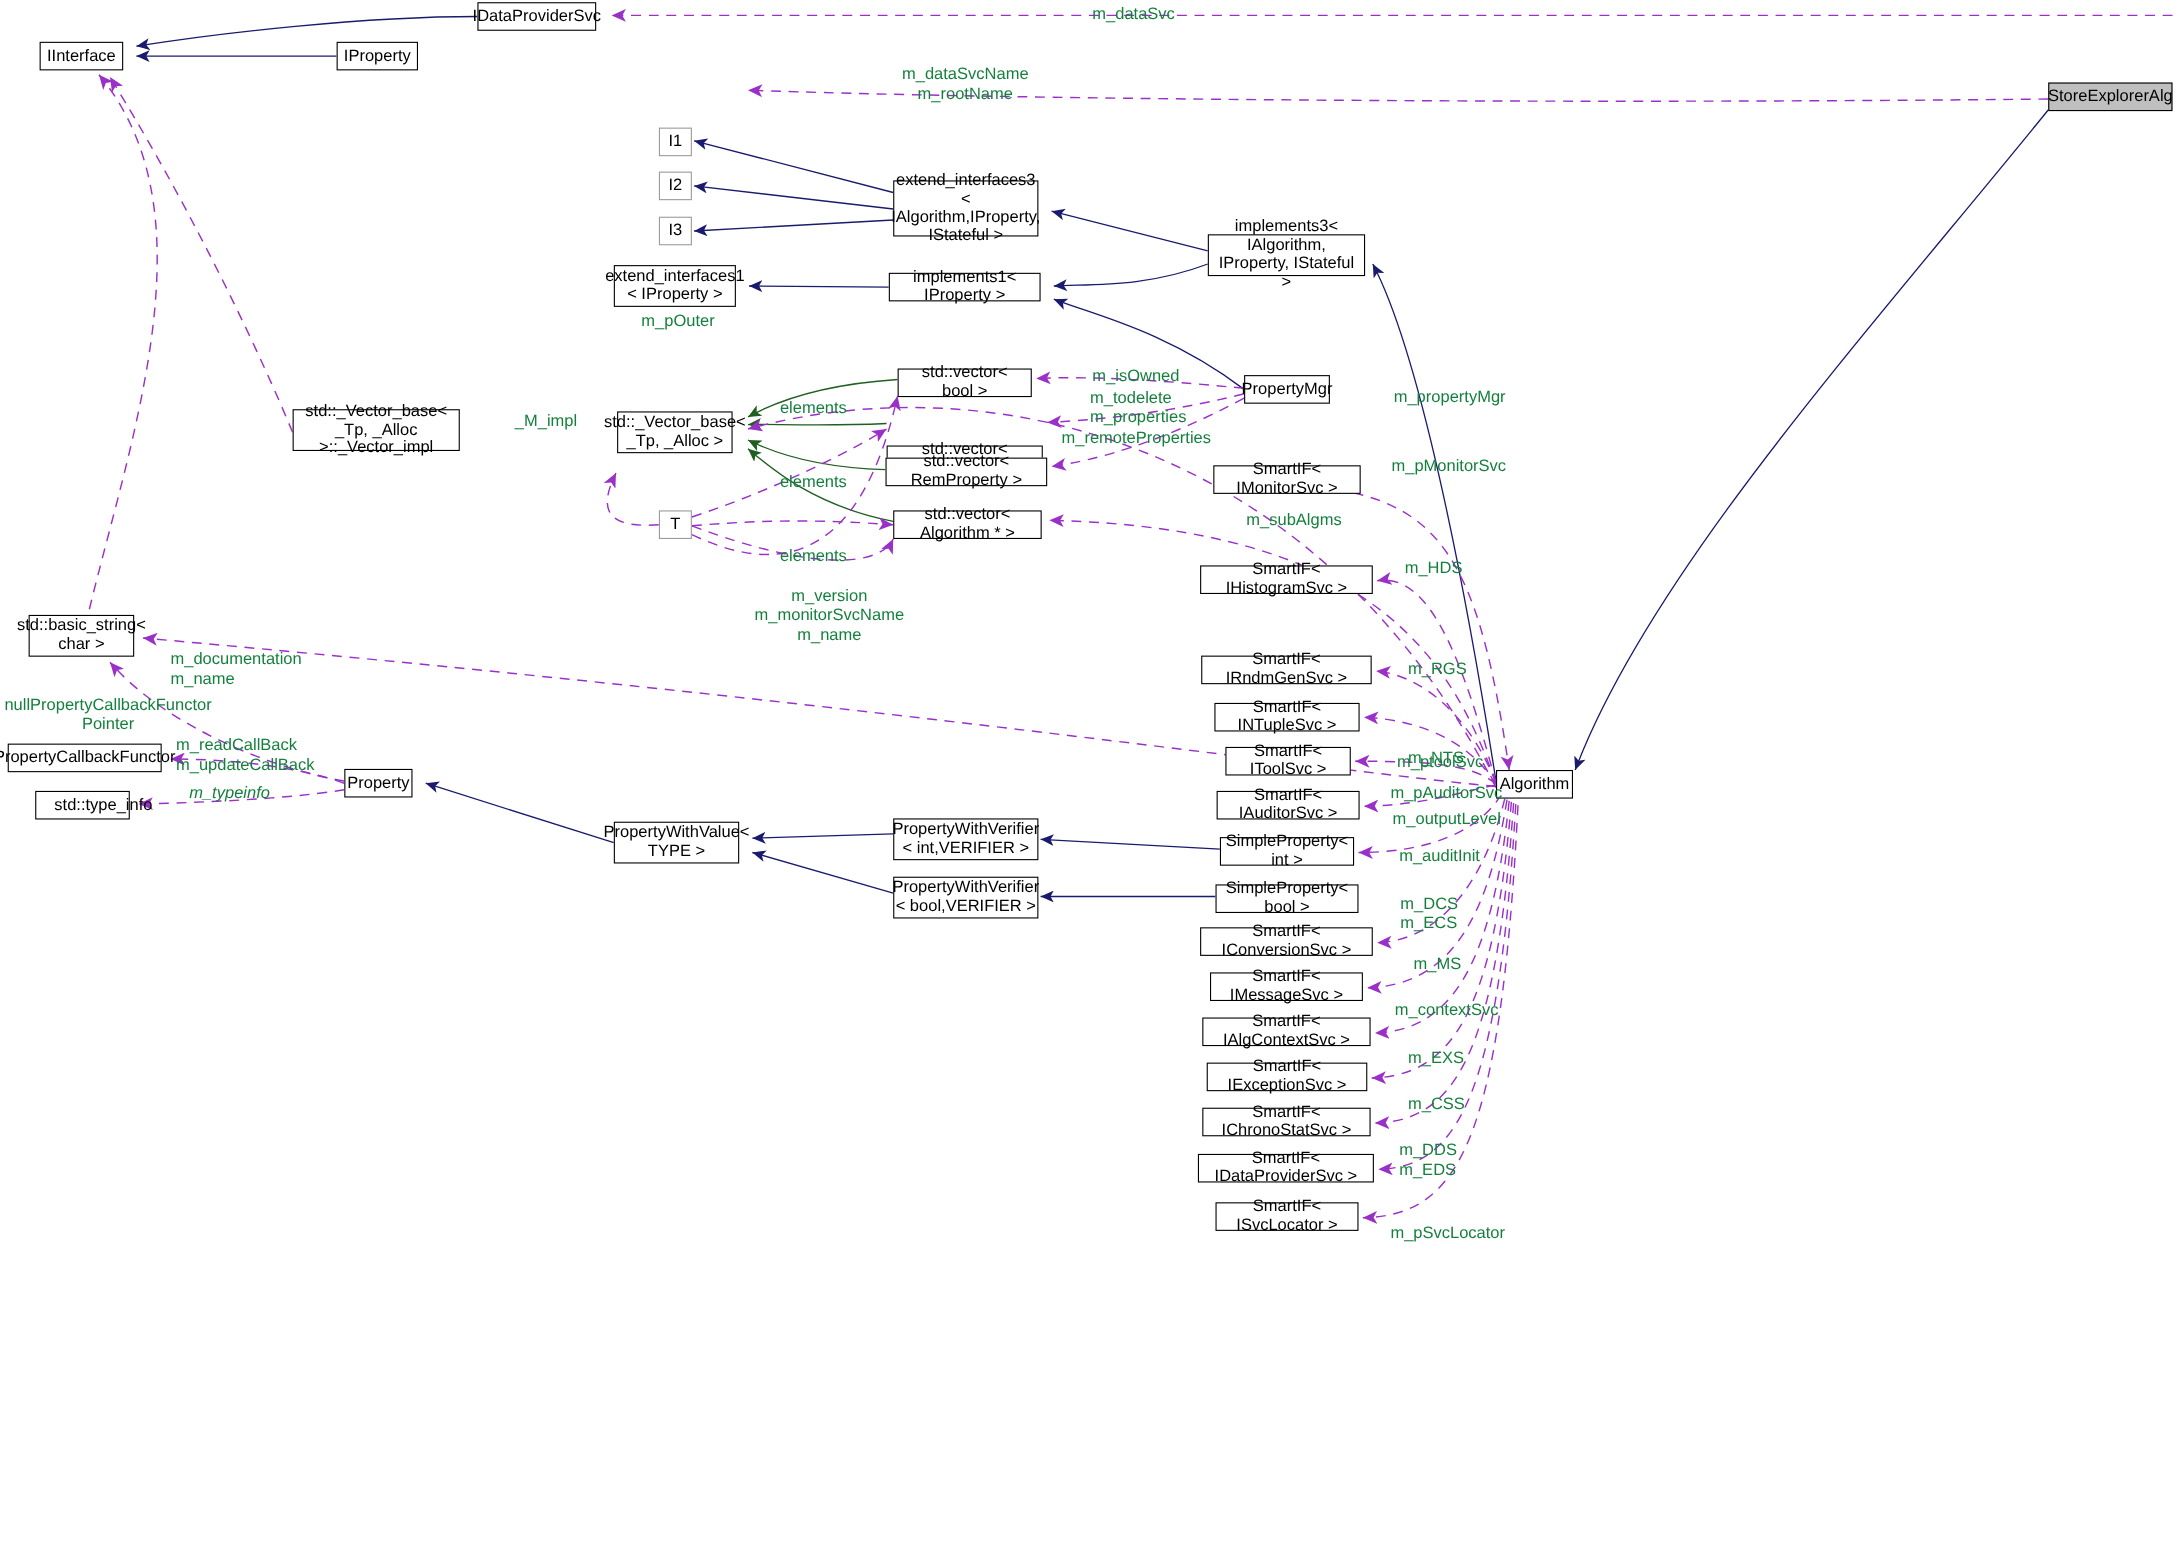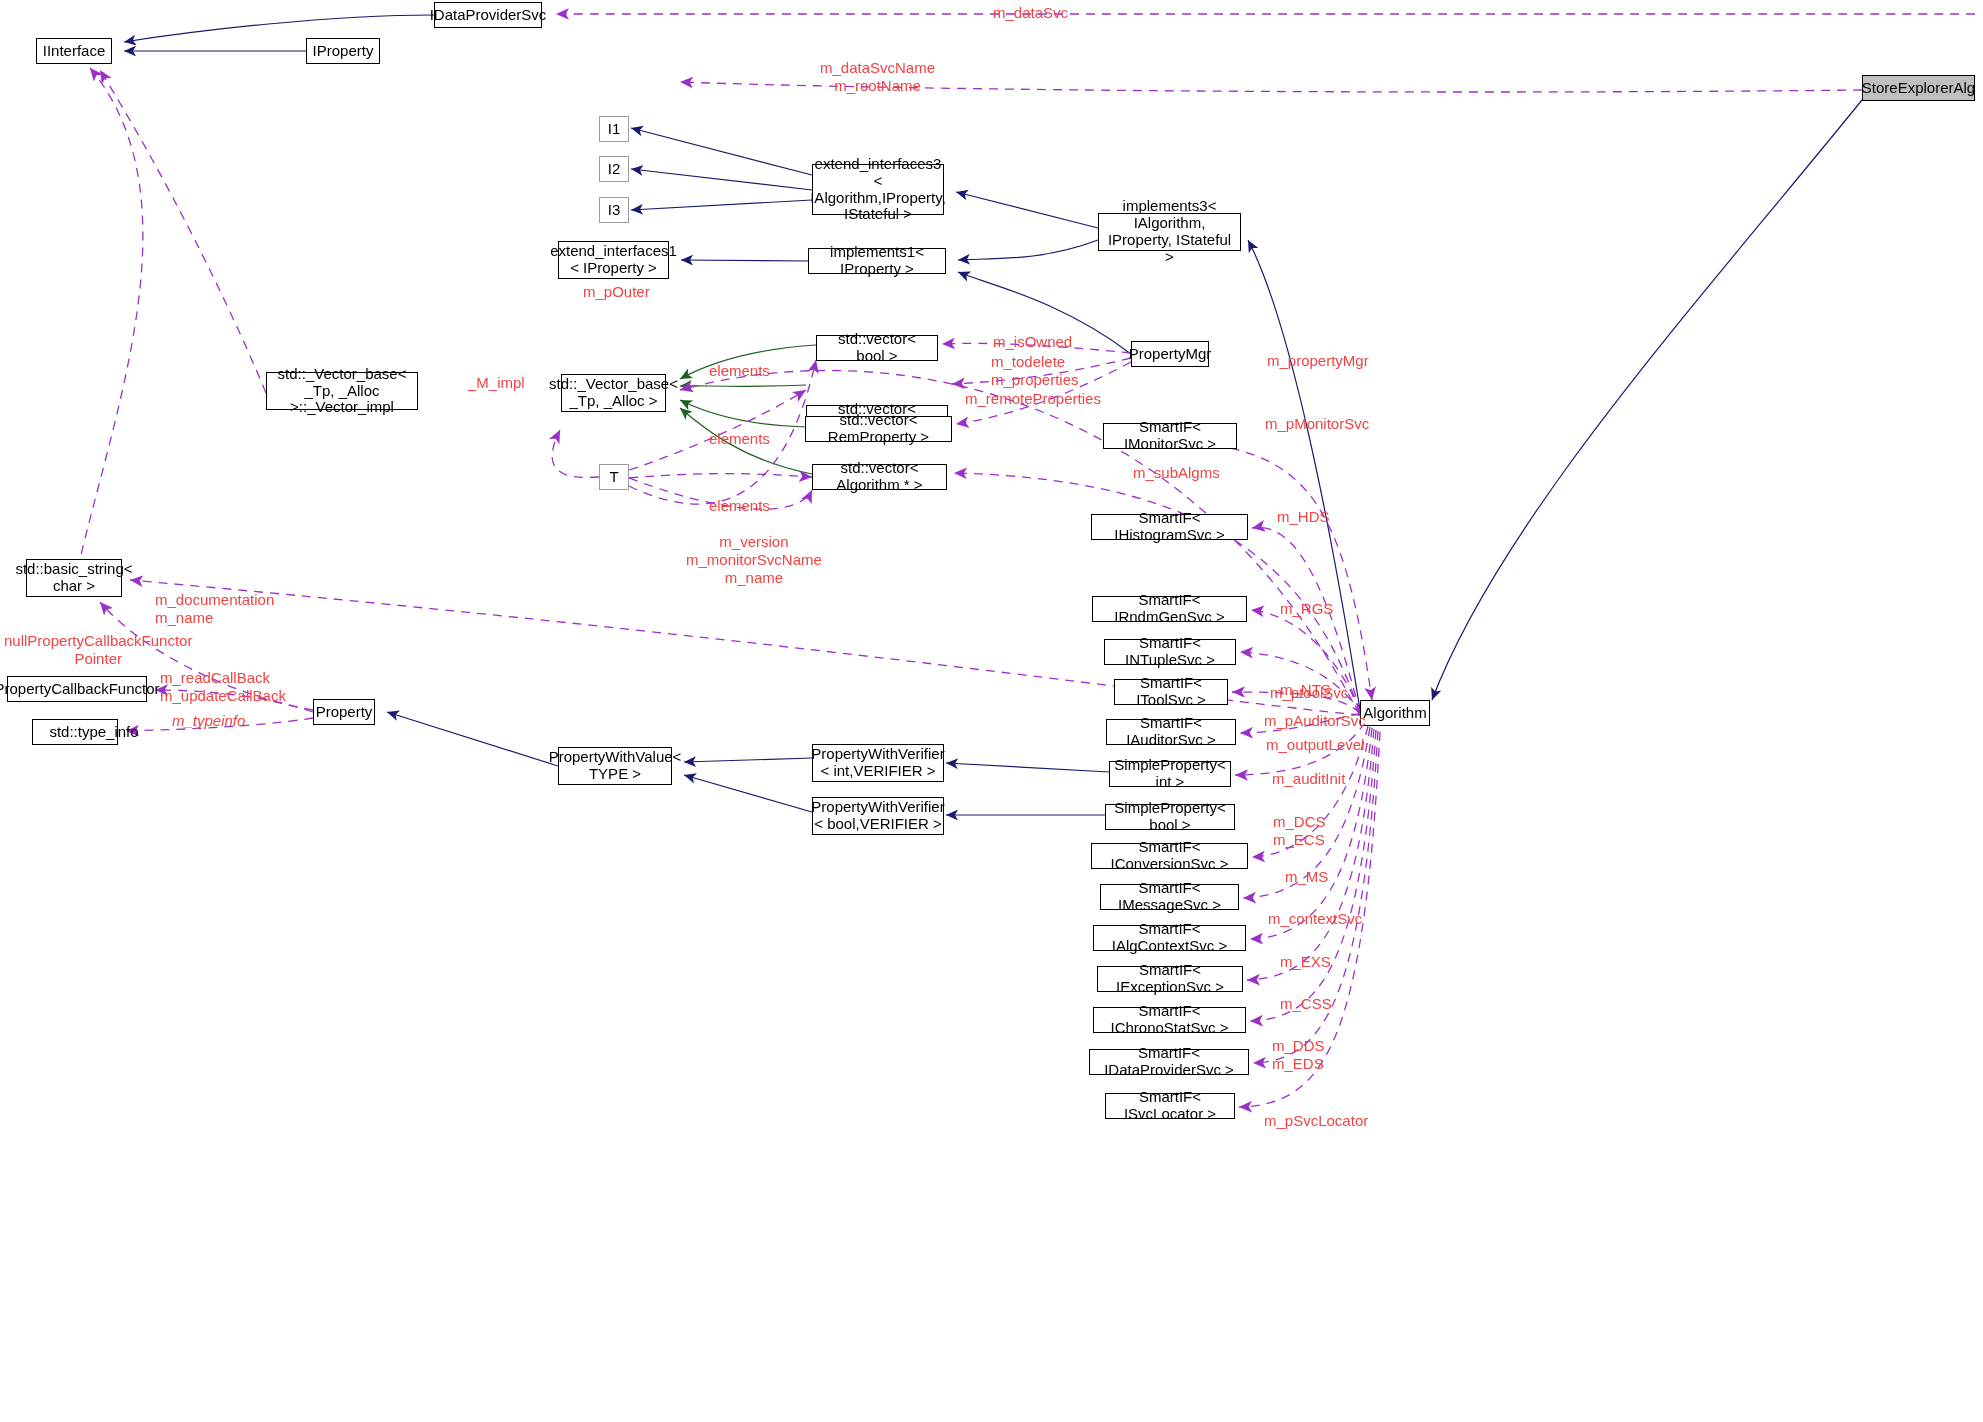--- a/index.html
+++ b/index.html
@@ -4,21 +4,21 @@
 <style>
   html,body{margin:0;padding:0;background:#ffffff;}
   #canvas{position:relative;width:1983px;height:1422px;background:#fff;
           font-family:"Liberation Sans","DejaVu Sans",sans-serif;overflow:hidden;}
   svg.edges{position:absolute;left:0;top:0;width:1983px;height:1422px;pointer-events:none;}
   .node{position:absolute;box-sizing:border-box;border:1px solid #000;background:#fff;
         display:flex;align-items:center;justify-content:center;text-align:center;
         font-size:15px;color:#000;line-height:1.12;padding:2px 5px;white-space:pre-line;}
   .node.grayborder{border:1px solid #9b9b9b;}
   .node.filled{background:#bfbfbf;border:1px solid #000;}
-  .elabel{position:absolute;font-size:15px;color:#ef4444;white-space:pre-line;
+  .elabel{position:absolute;font-size:15px;color:#15803d;white-space:pre-line;
           text-align:center;line-height:1.2;}
   .elabel.left{text-align:left;}
 </style>
 </head>
 <body>
 
 <div id="canvas">
 
   <svg class="edges" viewBox="0 0 1983 1422">
     <defs>

